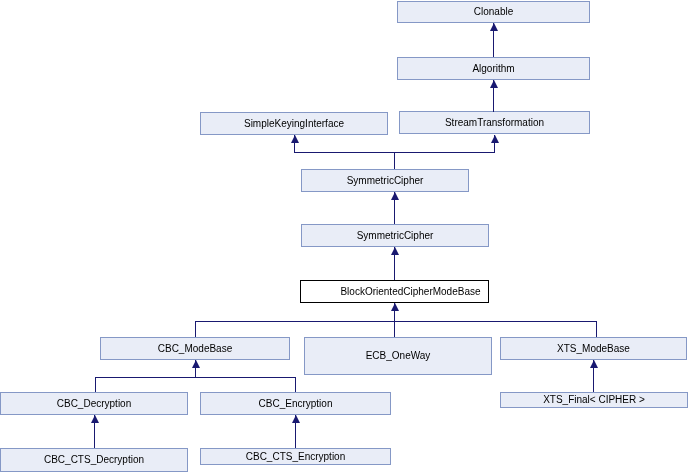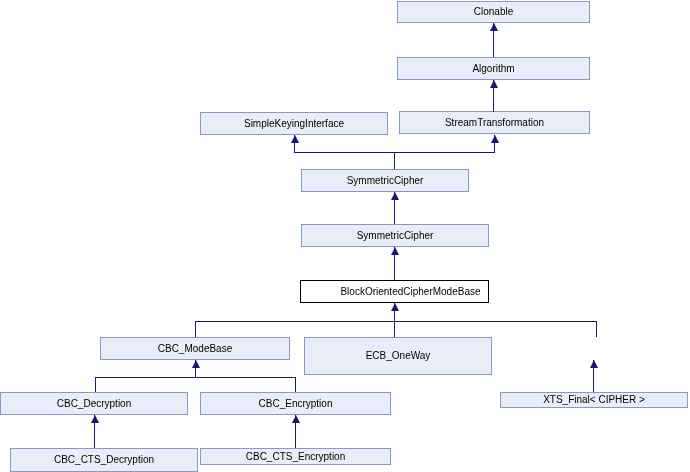--- a/index.html
+++ b/index.html
@@ -49,28 +49,29 @@
   <div class="node" style="left:301px;top:169px;width:168px;height:23px">SymmetricCipher</div>
 
   <div class="node" style="left:301px;top:224px;width:188px;height:23px">SymmetricCipher</div>
 
   <div class="node current" style="left:300px;top:280px;width:189px;height:23px">BlockOrientedCipherModeBase</div>
 
   <div class="node" style="left:100px;top:337px;width:190px;height:23px">CBC_ModeBase</div>
 
   <div class="node" style="left:304px;top:337px;width:188px;height:38px">ECB_OneWay</div>
 
+  <div class="node" style="left:500px;top:337px;width:187px;height:23px">XTS_ModeBase</div>
 
   <div class="node" style="left:0px;top:392px;width:188px;height:23px">CBC_Decryption</div>
 
   <div class="node" style="left:200px;top:392px;width:191px;height:23px">CBC_Encryption</div>
 
   <div class="node" style="left:500px;top:392px;width:188px;height:16px">XTS_Final&lt; CIPHER &gt;</div>
 
-  <div class="node" style="left:10px;top:448px;width:188px;height:24px">CBC_CTS_Decryption</div>
+  <div class="node" style="left:0px;top:448px;width:188px;height:24px">CBC_CTS_Decryption</div>
 
   <div class="node" style="left:200px;top:448px;width:191px;height:17px">CBC_CTS_Encryption</div>
 
   <div class="line" style="left:493px;top:23px;width:1px;height:34px"></div>
   <div class="arrow" style="left:490px;top:23px"></div>
 
   <div class="line" style="left:493px;top:80px;width:1px;height:32px"></div>
   <div class="arrow" style="left:490px;top:80px"></div>
 
   <div class="line" style="left:394px;top:152px;width:1px;height:17px"></div>

